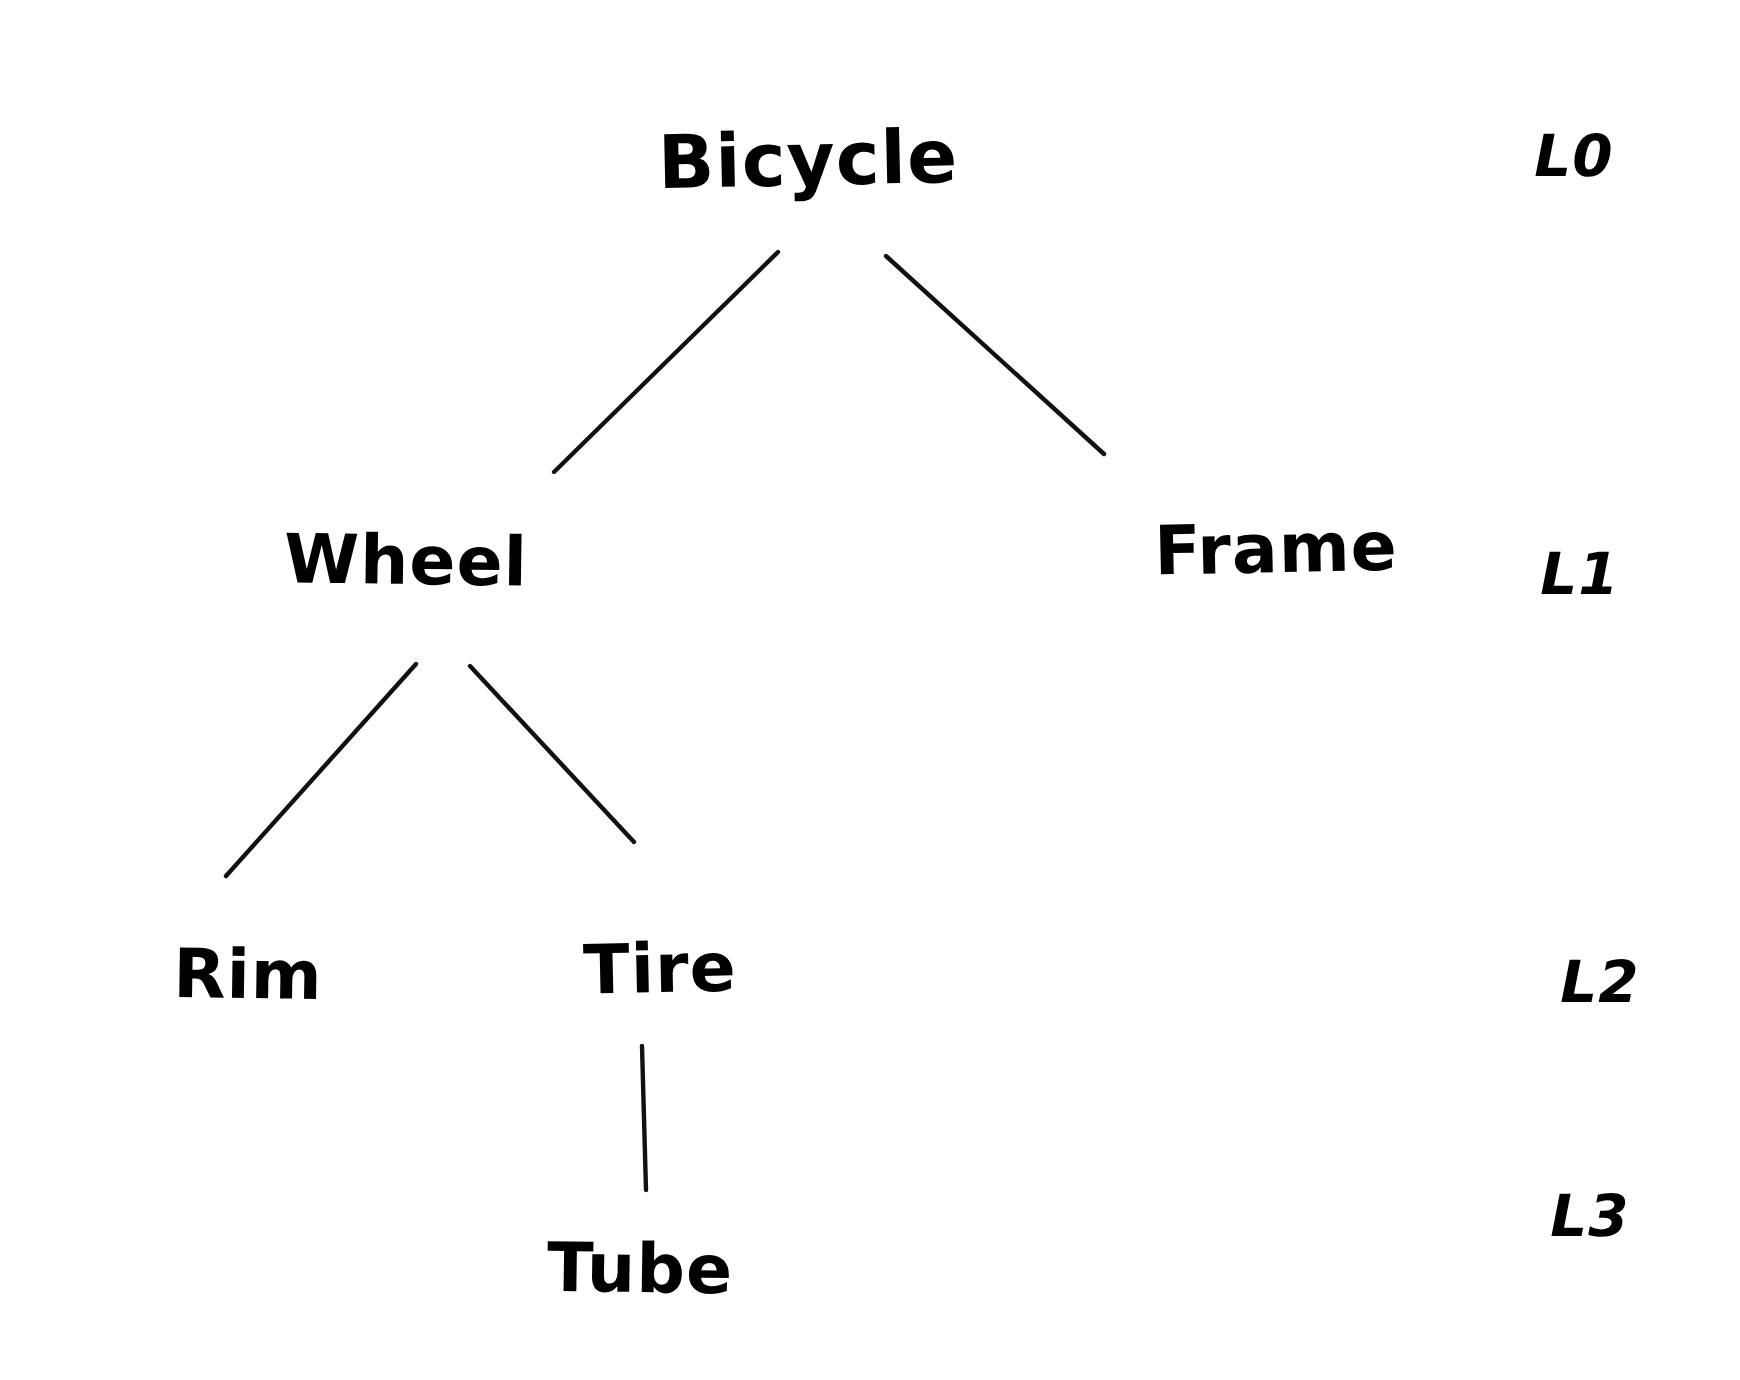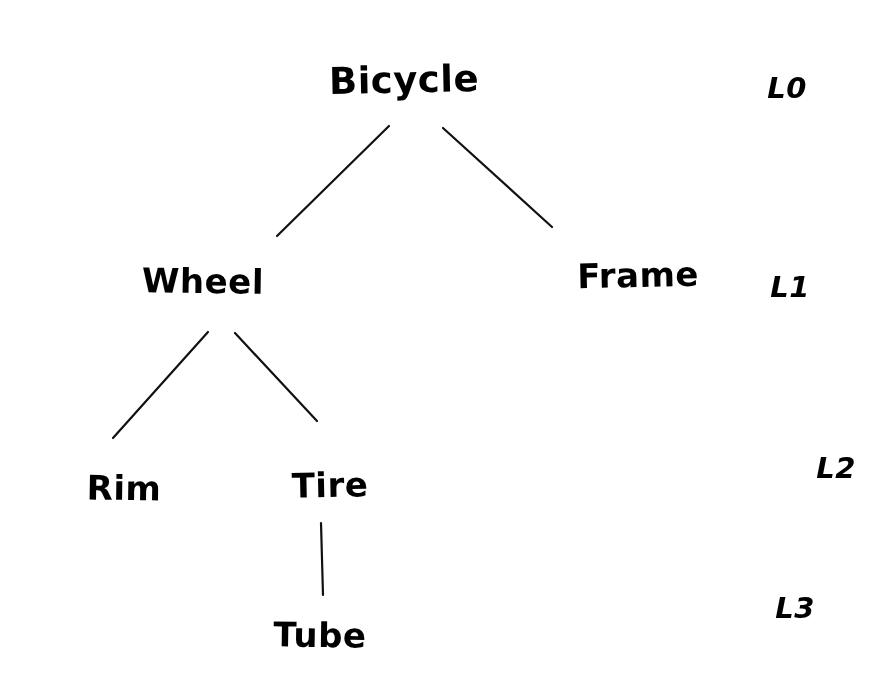--- a/index.html
+++ b/index.html
@@ -43,23 +43,23 @@
     .tilt-b { transform: translate(-50%, -50%) rotate(0.8deg); }
 
     
     #node-bicycle { left: 404px; top: 80px;  font-size: 37px; }
     #node-wheel   { left: 203px; top: 281px; }
     #node-frame   { left: 638px; top: 275px; }
     #node-rim     { left: 124px; top: 488px; }
     #node-tire    { left: 330px; top: 485px; }
     #node-tube    { left: 320px; top: 635px; }
 
-    #level-l0 { left: 787px; top: 88px;  }
+    #level-l0 { left: 787px; top: 78px;  }
     #level-l1 { left: 790px; top: 287px; text-align: center; }
-    #level-l2 { left: 800px; top: 468px; margin-left: 36px; }
+    #level-l2 { left: 800px; top: 491px; }
     #level-l3 { left: 795px; top: 608px; }
 
     line {
       stroke: #111111;
       stroke-width: 2.2;
       stroke-linecap: round;
     }
   </style>
 </head>
 <body>

